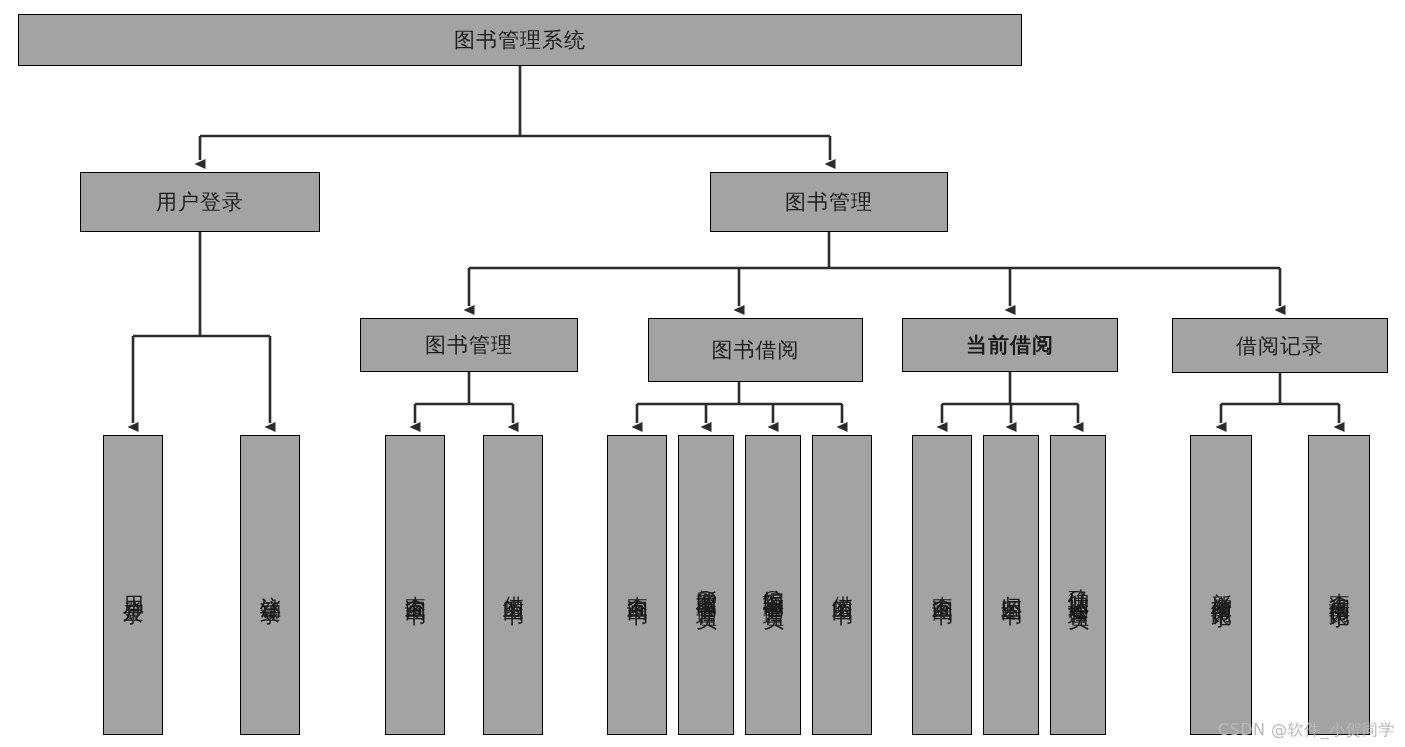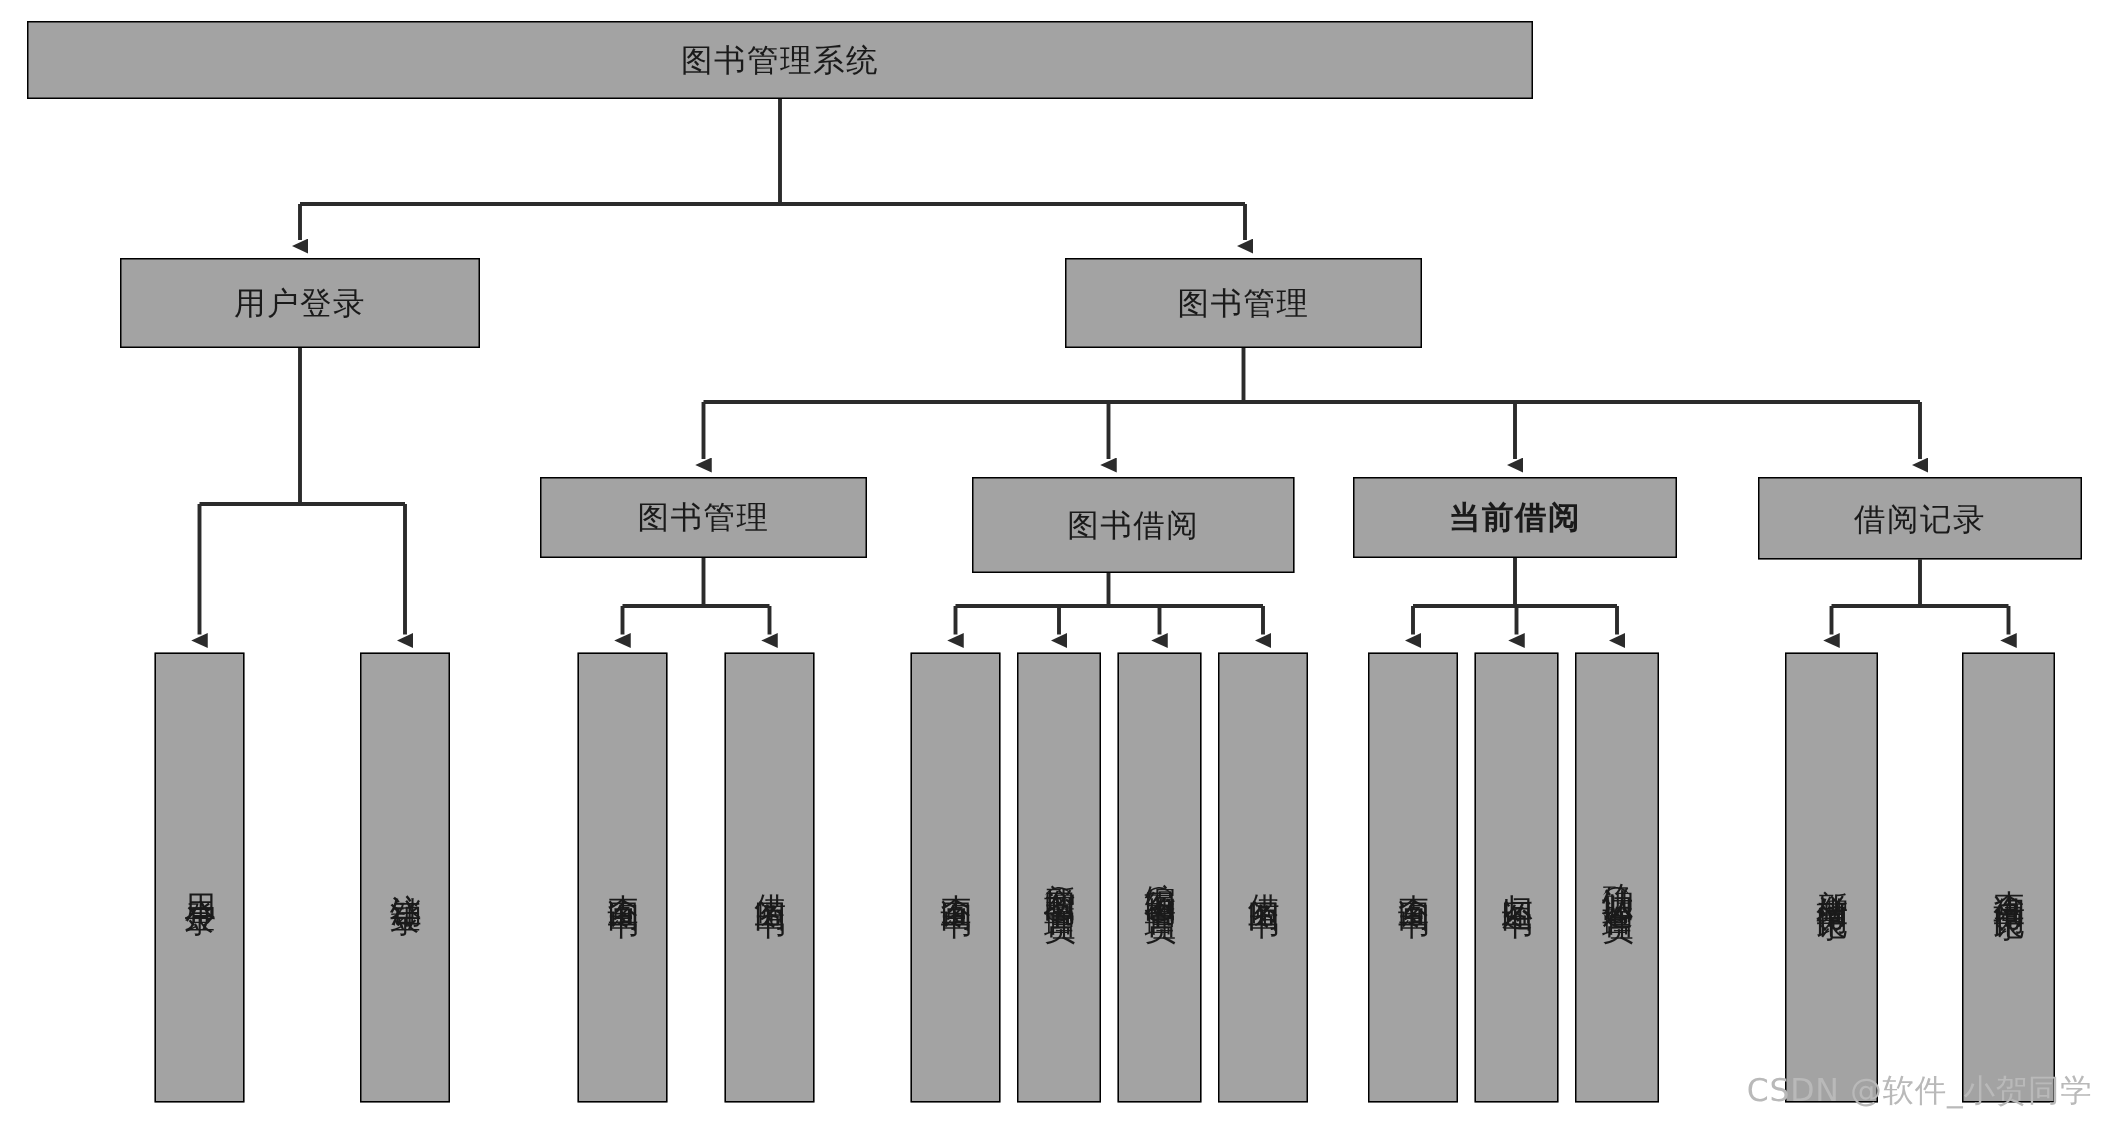--- a/index.html
+++ b/index.html
@@ -48,21 +48,21 @@
     line-height: 1;
     white-space: nowrap;
   }
   .node .htext {
     white-space: nowrap;
   }
   #watermark {
     position: absolute;
     right: 10px;
     bottom: 6px;
-    font-size: 21px;
+    font-size: 16px;
     color: #b9b9b9;
     white-space: nowrap;
     letter-spacing: 0.5px;
   }
 </style>
 </head>
 <body>
 
 <div id="canvas">
 

